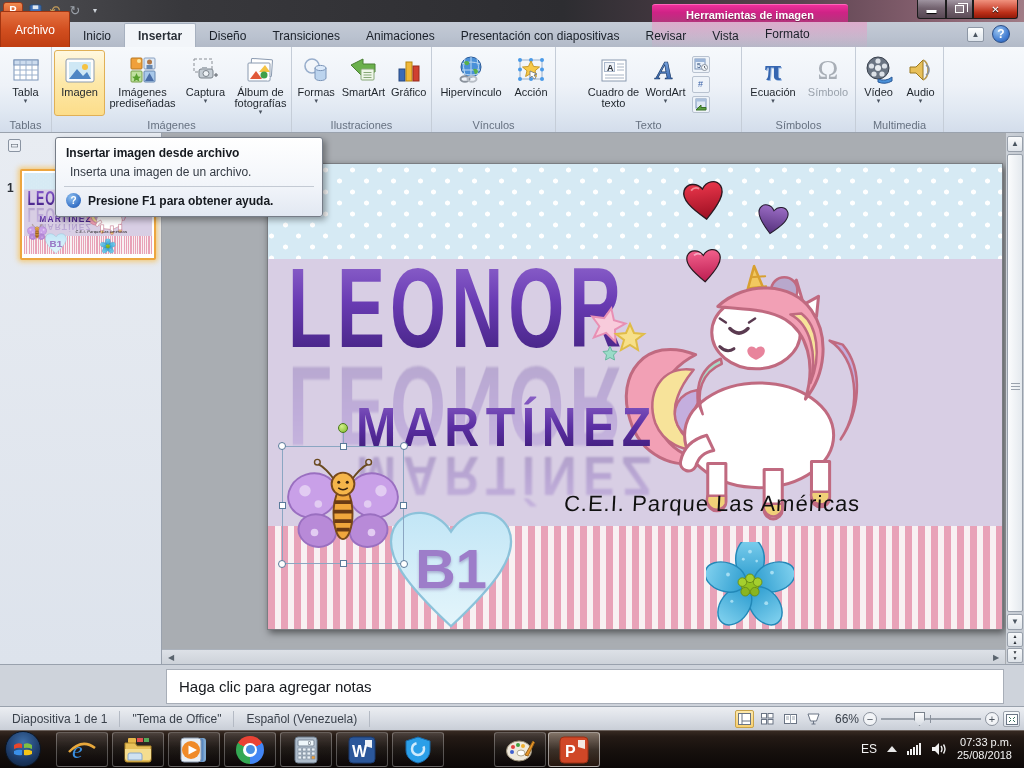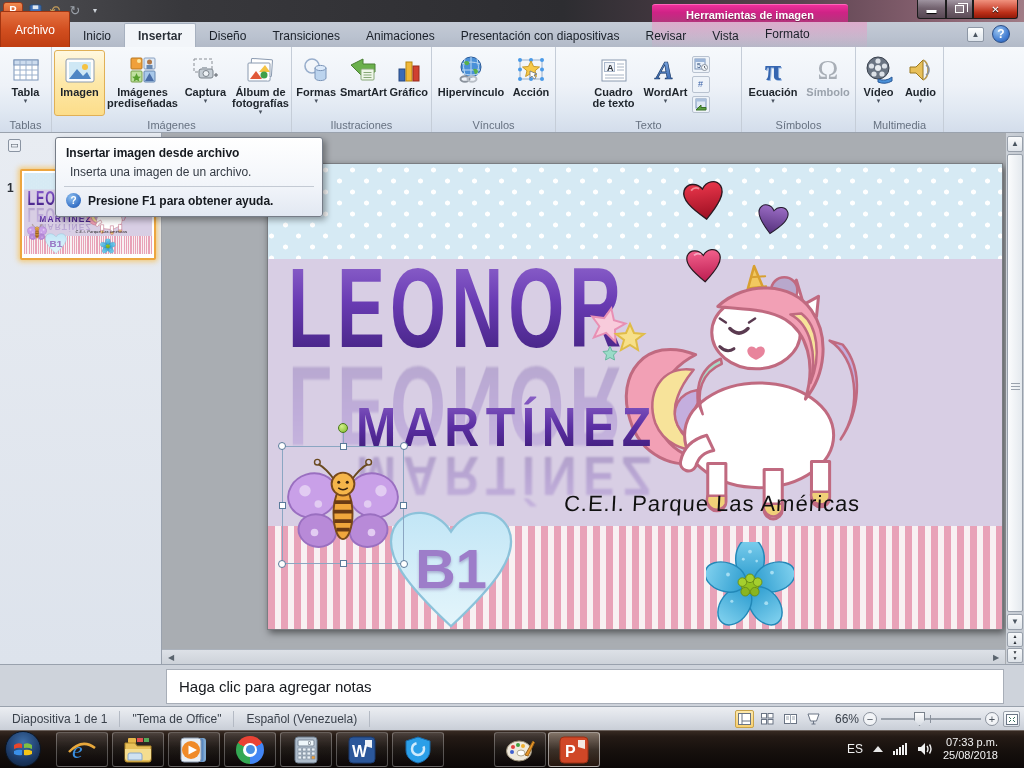--- a/index.html
+++ b/index.html
@@ -47,21 +47,21 @@
     color:#fff; font-size:12px; font-weight:bold; text-align:center; line-height:17px; }
 
   
   .ribbon { position:absolute; left:0; top:47px; width:1024px; height:86px;
     background:linear-gradient(180deg,#f6f9fc 0%,#eef2f8 45%,#e0e8f2 75%,#d3ddeb 100%);
     border-bottom:1px solid #9aa2ad; display:flex; }
   .rgroup { position:relative; height:100%; border-right:1px solid #c5cdd8; display:flex; justify-content:center; gap:1px; padding:3px 2px 16px 2px; }
   .glabel { position:absolute; bottom:1px; left:0; width:100%; text-align:center; font-size:11px; color:#66718० ; color:#667180; }
   .rbtn { display:flex; flex-direction:column; align-items:center; justify-content:flex-start; padding-top:3px; border-radius:3px; }
   .rbtn .ricon { height:34px; display:flex; align-items:center; justify-content:center; }
-  .rbtn .rlabel { font-size:11px; line-height:11px; color:#1e242b; text-align:center;font-weight:bold; }
+  .rbtn .rlabel { font-size:11px; line-height:11px; color:#1e242b; text-align:center; }
   .rbtn.hl { background:linear-gradient(180deg,#fff8e0,#fde8a8 50%,#fcdd8a); border:1px solid #e0b056; padding-top:2px; }
   .dd::after { content:"▾"; font-size:7px; color:#4a5360; line-height:6px; display:block; }
   .rbtn.disabled .rlabel { color:#9aa2ac; }
   .smallcol { display:flex; flex-direction:column; gap:3px; justify-content:center; padding-top:2px; }
   .sicon { width:18px; height:17px; border:1px solid #b8c2d0; border-radius:2px; background:#eef3f9;
     display:flex; align-items:center; justify-content:center; font-size:9px; color:#3a62a8; }
 
   
   .workspace { position:absolute; left:0; top:133px; width:1024px; height:531px; background:#a9adb2; }
   .slidepanel { position:absolute; left:0; top:0; width:162px; height:531px;
@@ -155,21 +155,21 @@
     background:linear-gradient(180deg,#3a2c24 0%,#241a15 18%,#16100d 55%,#0c0807 100%); }
   .taskbar::before { content:""; position:absolute; left:0; top:0; width:100%; height:1px; background:rgba(255,255,255,.25); }
   .startorb { position:absolute; left:5px; top:1px; width:36px; height:36px; border-radius:50%;
     background:radial-gradient(circle at 50% 30%,#3e6ea8 0%,#1c3a66 60%,#0e2038 100%); border:1px solid #0a1524;
     display:flex; align-items:center; justify-content:center; }
   .tbtn { position:absolute; top:2px; width:52px; height:35px; border:1px solid rgba(255,255,255,.28); border-radius:3px;
     background:linear-gradient(180deg,rgba(255,255,255,.14),rgba(255,255,255,.04) 45%,rgba(0,0,0,.12));
     display:flex; align-items:center; justify-content:center; }
   .tbtn.activeapp { background:linear-gradient(180deg,rgba(255,235,215,.40),rgba(255,220,190,.16) 50%,rgba(120,70,40,.25));
     border-color:rgba(255,255,255,.5); }
-  .tray { position:absolute; right:0; top:0; height:38px; display:flex; align-items:center; gap:10px; padding-right:26px; color:#fff; }
+  .tray { position:absolute; right:0; top:0; height:38px; display:flex; align-items:center; gap:10px; padding-right:12px; color:#fff; }
   .tray-lang { font-size:12px; color:#f2f2f2; }
   .tray-up { width:0; height:0; border-left:5px solid transparent; border-right:5px solid transparent; border-bottom:6px solid #e8e8e8; }
   .bars { display:flex; align-items:flex-end; gap:1px; height:12px; }
   .bars i { width:2px; background:#f0f0f0; display:block; }
   .clock { text-align:right; font-size:11px; line-height:13px; color:#f4f4f4; }
 </style>
 </head>
 <body>
 
 <div class="titlebar">

